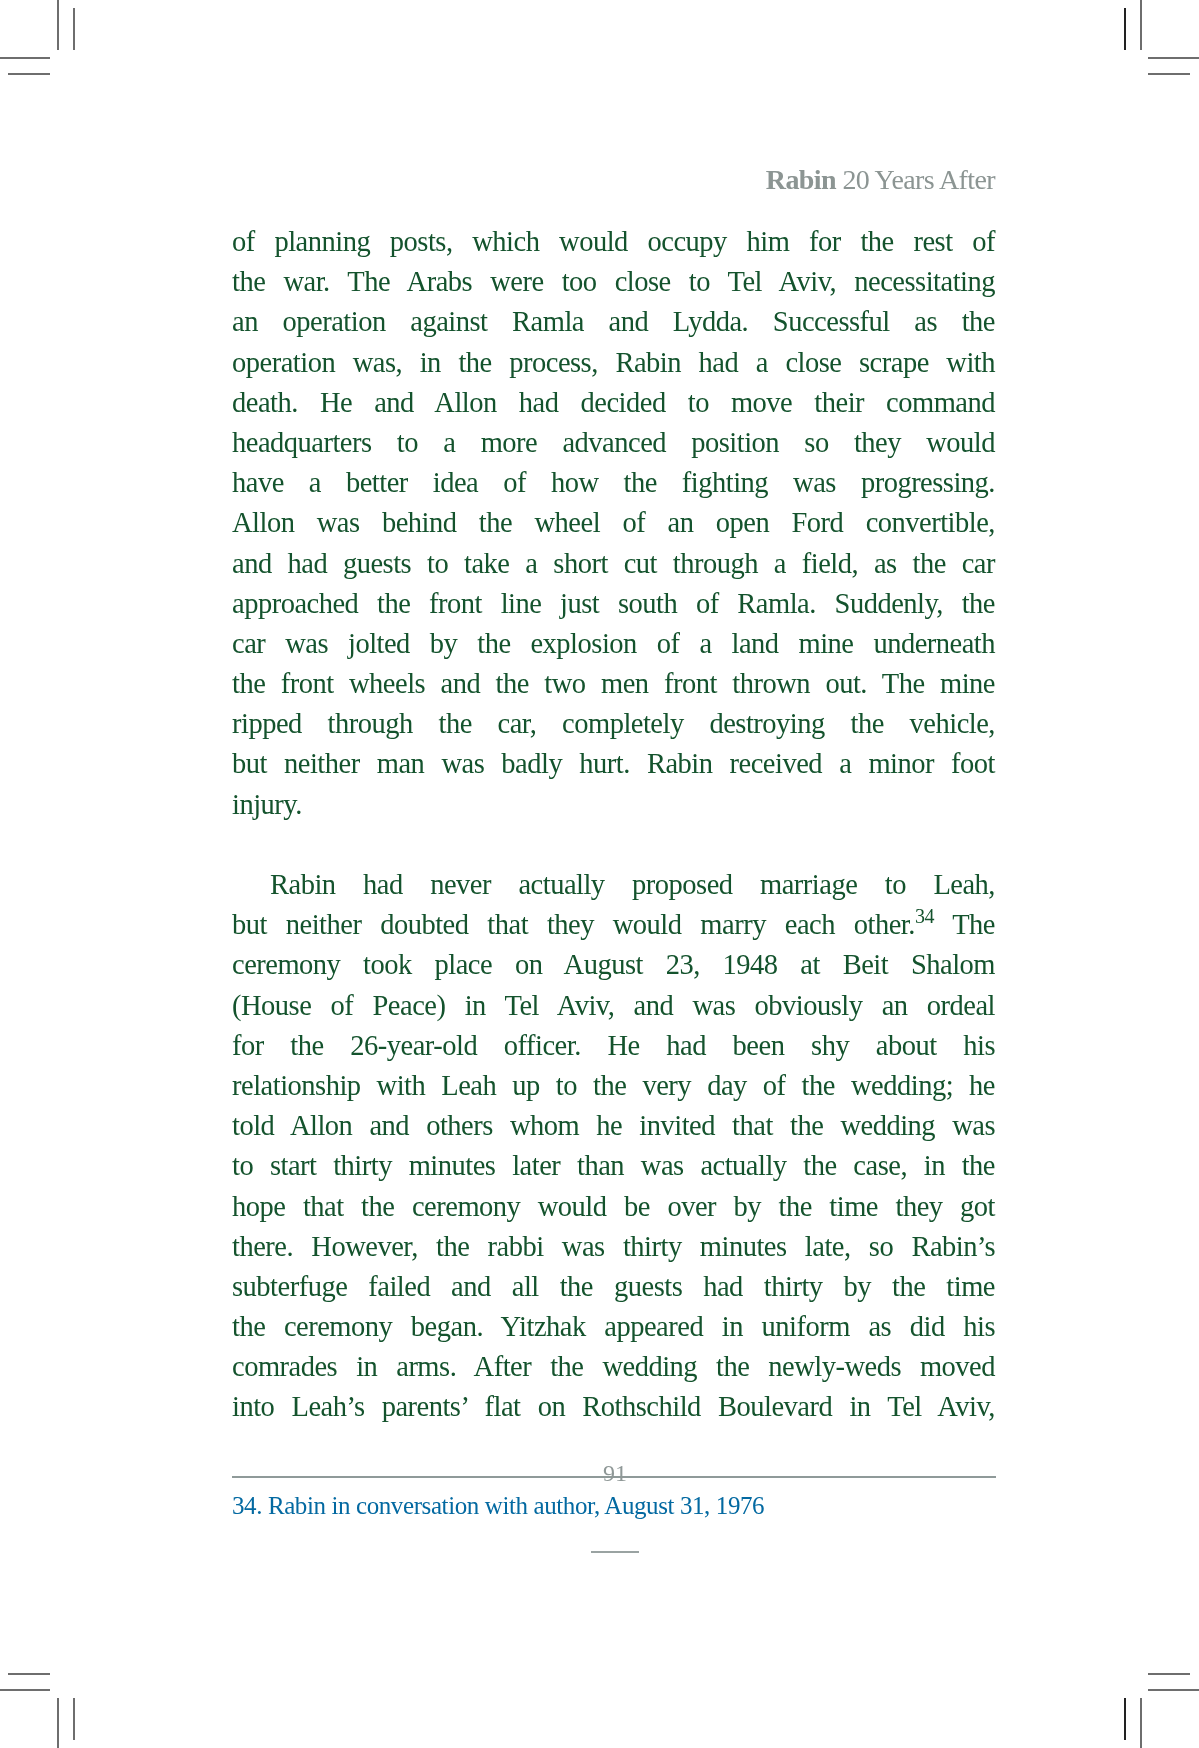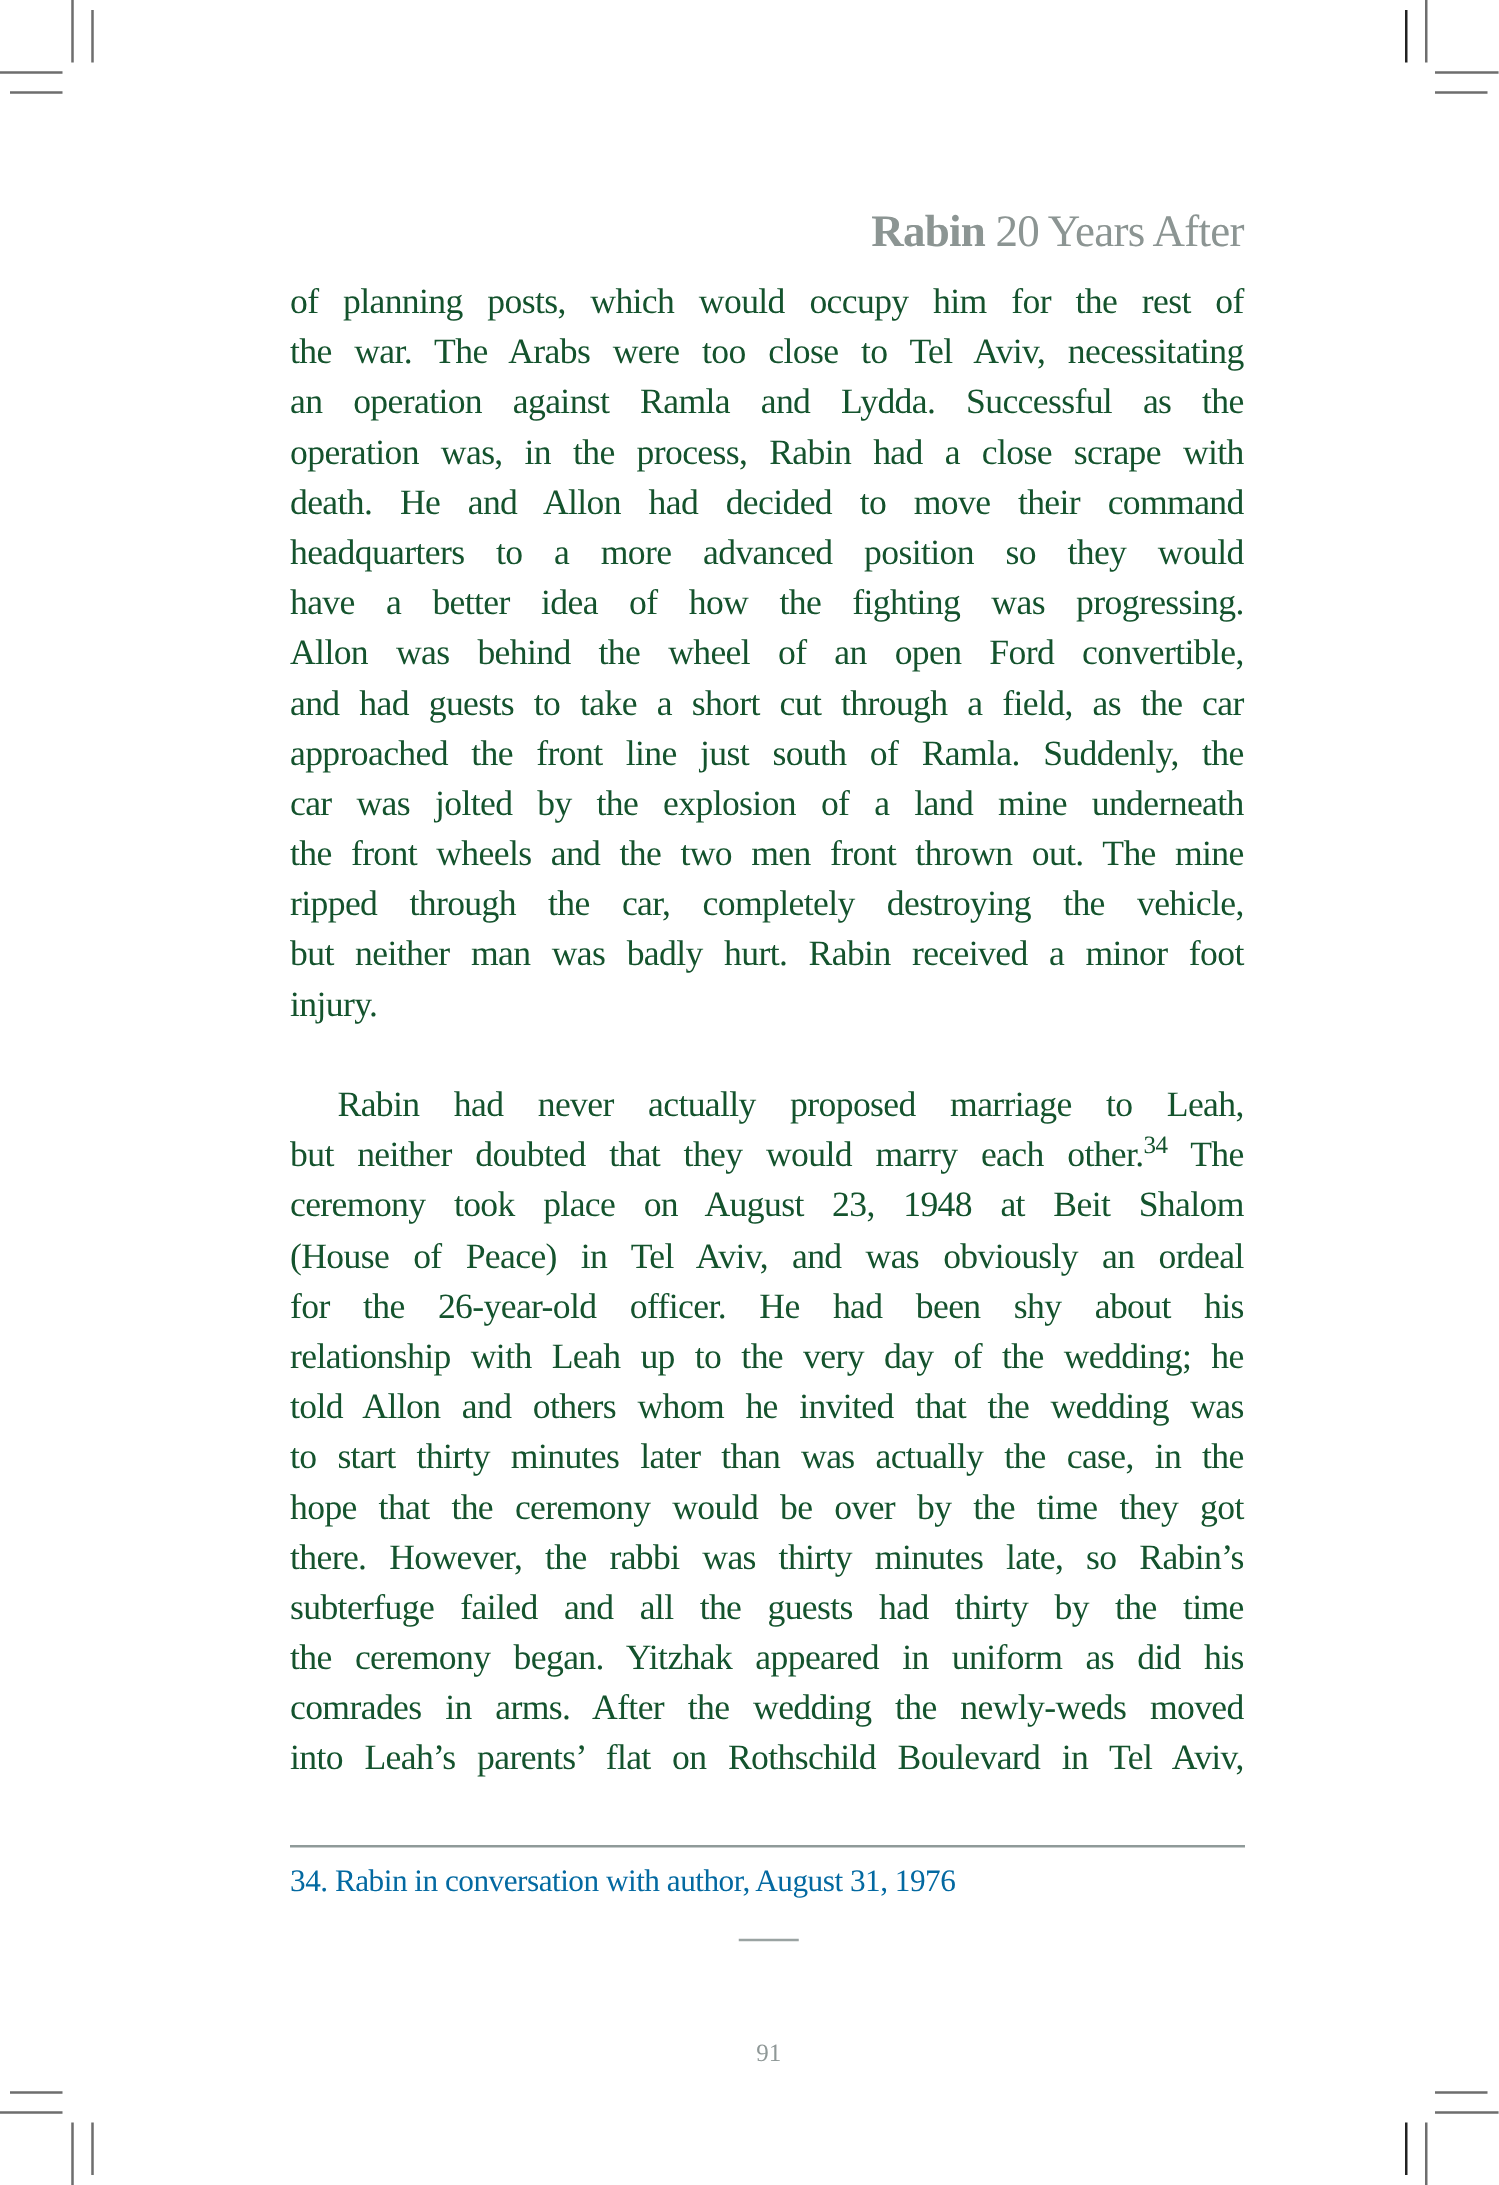--- a/index.html
+++ b/index.html
@@ -1,29 +1,29 @@
 <!DOCTYPE html>
 <html><head>
 <meta charset="utf-8">
 <style>
   html, body { margin: 0; padding: 0; background: #ffffff; }
   body { width: 1199px; height: 1748px; position: relative; overflow: hidden; font-family: "Liberation Serif", serif; }
   .crop { position: absolute; background: #6e6e6e; }
-  .header { position: absolute; right: 204px; top: 164px; font-size: 36px; color: #8c9593; white-space: nowrap; letter-spacing: -0.6px; }
+  .header { position: absolute; right: 204px; top: 164px; font-size: 28px; color: #8c9593; white-space: nowrap; letter-spacing: -0.6px; }
   .header .bold { font-weight: bold; }
   .body-text { position: absolute; left: 232px; top: 222px; width: 763px; color: #14532d; font-size: 28.5px; letter-spacing: -0.5px; }
   .line { height: 40.2px; line-height: 40.2px; white-space: nowrap; text-align: justify; text-align-last: justify; overflow: visible; }
   .line.last { text-align-last: left; }
   .line.indent { padding-left: 38px; }
   .line.blank { height: 40.2px; }
   sup { font-size: 20px; line-height: 0; vertical-align: 11px; }
   .fn-rule { position: absolute; left: 232px; top: 1476px; width: 764px; height: 2px; background: #8f9a99; }
   .footnote { position: absolute; left: 232px; top: 1492px; font-size: 25px; color: #0369a1; white-space: nowrap; letter-spacing: -0.4px; }
   .page-rule { position: absolute; left: 591px; top: 1551px; width: 48px; height: 1.5px; background: #9aa3a2; }
-  .page-num { position: absolute; left: 591px; top: 1632px; width: 48px; text-align: center; font-size: 20px; color: #8f9897; }
+  .page-num { position: absolute; left: 591px; top: 1460px; width: 48px; text-align: center; font-size: 24px; color: #8f9897; }
 </style>
 </head>
 <body>
 
 <div class="crop" style="left:57px;top:0;width:1.5px;height:50px;"></div>
 <div class="crop" style="left:73px;top:8px;width:1.5px;height:42px;"></div>
 <div class="crop" style="left:0;top:57px;width:50px;height:1.5px;"></div>
 <div class="crop" style="left:8px;top:73px;width:42px;height:1.5px;"></div>
 
 <div class="crop" style="left:1124px;top:8px;width:1.5px;height:42px;background:#222;"></div>

